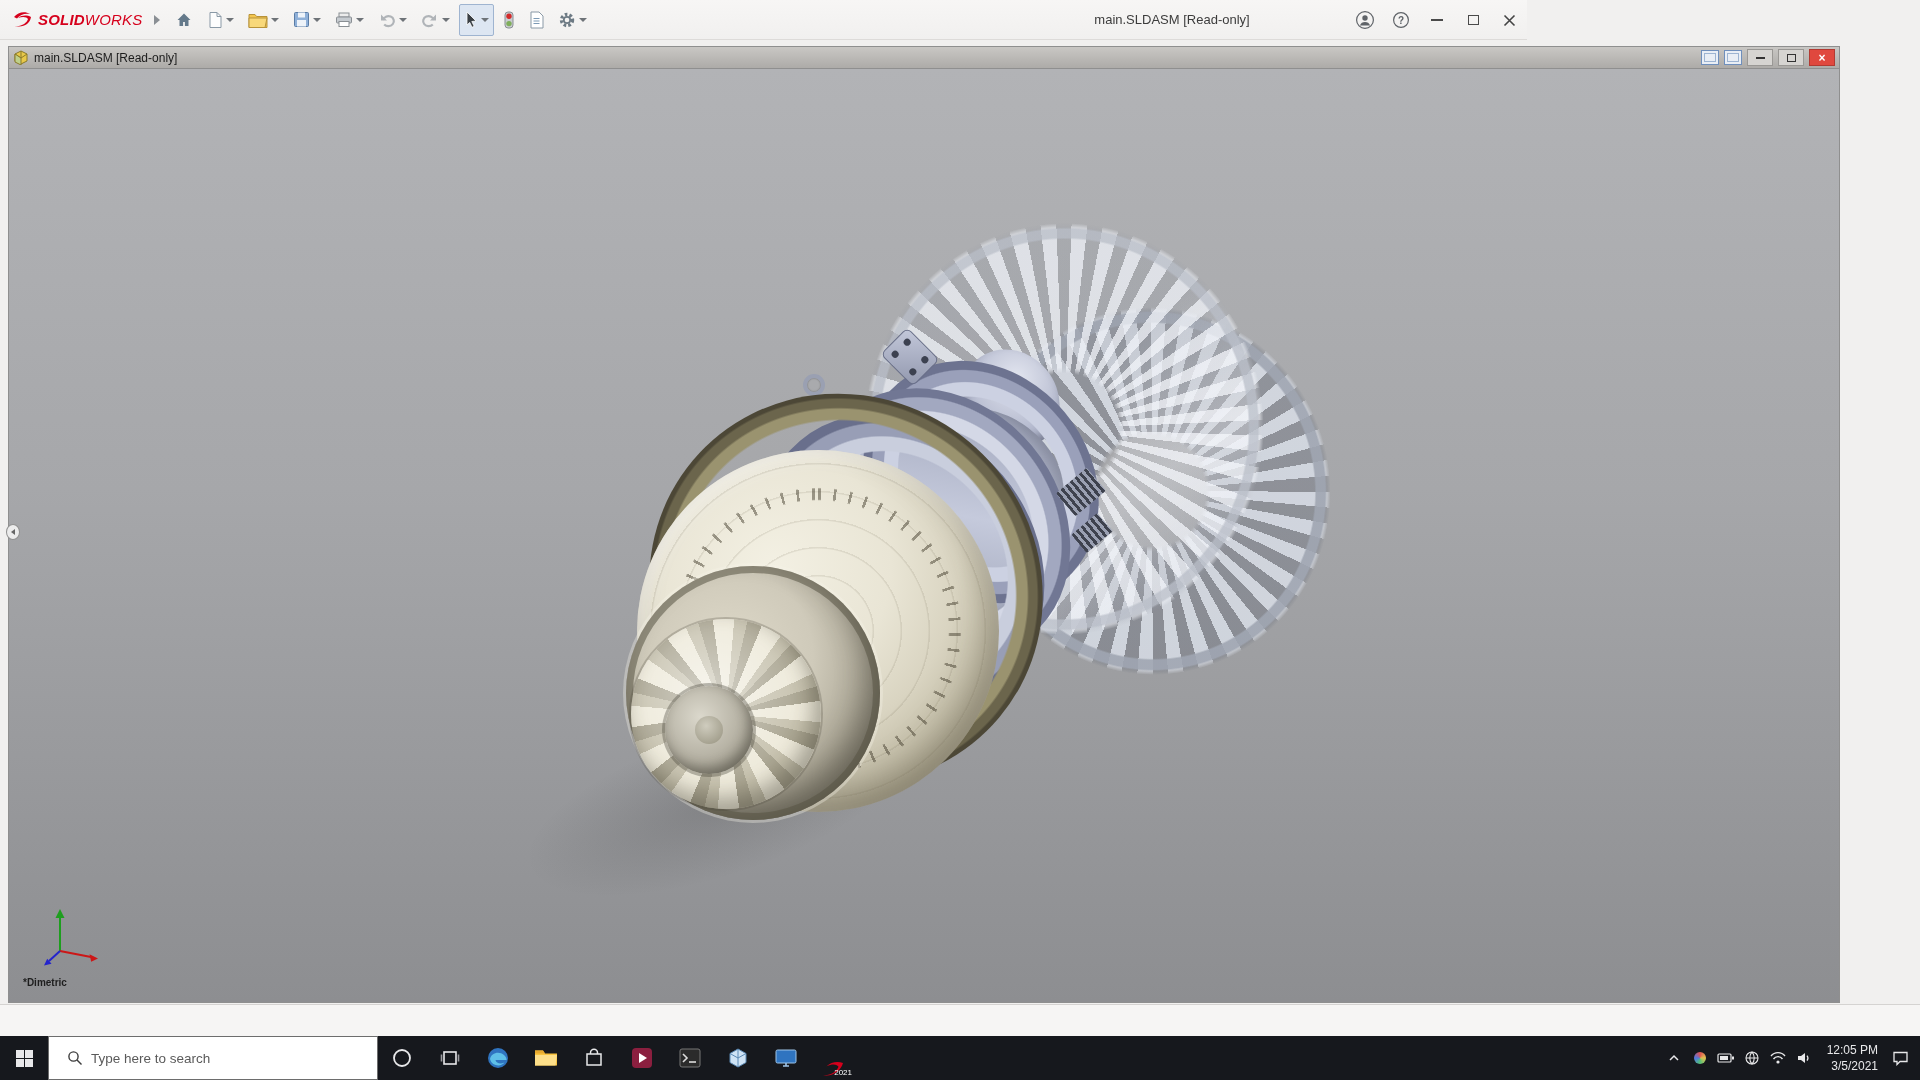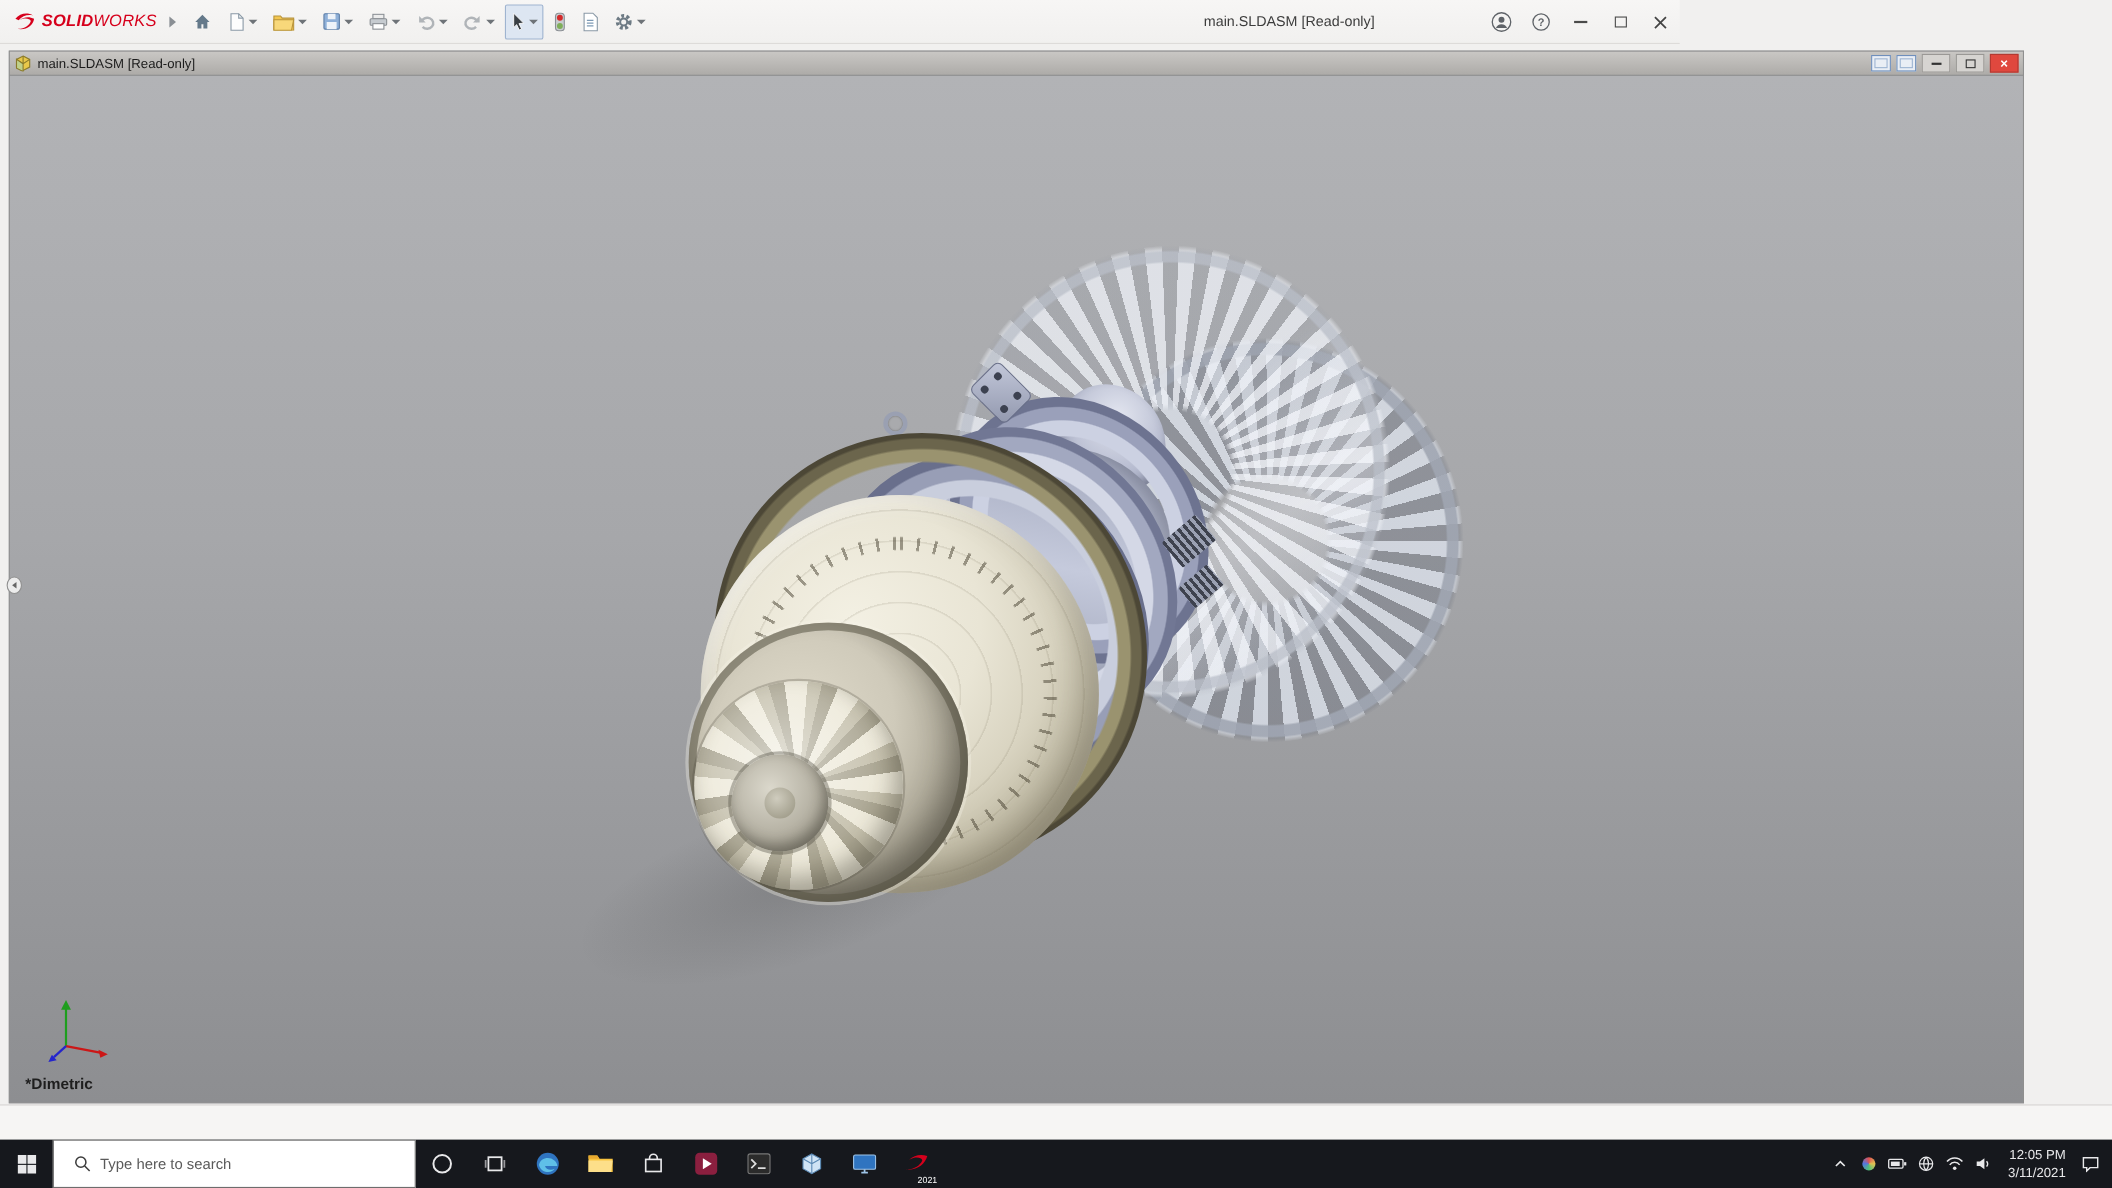--- a/index.html
+++ b/index.html
@@ -125,21 +125,21 @@
       repeating-conic-gradient(from -8deg, #ede9d9 0 13deg, #c5c0ac 13deg 21deg, #a8a38f 21deg 30deg);
     box-shadow:inset -7px -11px 20px rgba(50,48,38,.38), 0 0 0 2px rgba(70,66,54,.25); }
   #hub { left:656px; top:617px; width:88px; height:88px; border-radius:50%;
     background:radial-gradient(circle at 40% 35%, #dbd8cc, #b4b0a2 55%, #8a8778 100%);
     box-shadow:inset -4px -6px 12px rgba(40,38,30,.4), 0 0 0 3px rgba(66,62,52,.35); }
   #hub::after { content:""; position:absolute; left:34%; top:34%; width:32%; height:32%;
     border-radius:50%; background:radial-gradient(circle at 40% 35%, #cfccbe, #96927f); }
 
   
   #triad { position:absolute; left:29px; top:830px; }
-  #view-label { position:absolute; left:14px; top:908px; font-size:14px; font-weight:bold; color:#1e1e1e; }
+  #view-label { position:absolute; left:14px; top:908px; font-size:10px; font-weight:bold; color:#1e1e1e; }
 
   
   #panel-tab { position:absolute; left:6px; top:524px; width:14px; height:16px; border-radius:50%;
     background:#ececec; border:1px solid #909090; cursor:pointer; z-index:20;
     display:flex; align-items:center; justify-content:center; }
   #panel-tab::after { content:""; width:0; height:0; border-top:3px solid transparent;
     border-bottom:3px solid transparent; border-right:4px solid #666; }
 
   
   #status-strip { position:absolute; left:0; top:1004px; width:1920px; height:32px;
@@ -147,21 +147,21 @@
 
   
   #taskbar { position:absolute; left:0; top:1036px; width:1920px; height:44px;
     background:#16181d; display:flex; align-items:stretch; color:#e8e8ea; }
   .tk { width:48px; display:flex; align-items:center; justify-content:center; cursor:pointer; }
   #tb-search { width:330px; background:#fff; display:flex; align-items:center; gap:8px;
     padding:0 18px; border:1px solid #6d6d6d; cursor:text; }
   #tb-search input { border:none; outline:none; background:transparent; flex:1;
     font-size:13.5px; color:#3a3a3a; font-family:"Liberation Sans",sans-serif; }
   #tb-search input::placeholder { color:#5a5a5a; opacity:1; }
-  .sw-ic { position:relative; display:flex; align-items:center; justify-content:center; }
+  .sw-ic { position:relative; display:flex; align-items:flex-end; justify-content:center; }
   .sw-year { position:absolute; right:6px; bottom:3px; font-size:8px; color:#fff; }
   #tray { margin-left:auto; display:flex; align-items:center; }
   .tray-ic { width:26px; height:44px; display:flex; align-items:center; justify-content:center; cursor:pointer; }
   #color-dot { width:12px; height:12px; border-radius:50%;
     background:conic-gradient(#e05252,#e0c252,#52c078,#5277e0,#e05252); }
   #clock { text-align:right; font-size:12px; line-height:1.35; padding:0 10px; cursor:pointer; }
   #show-desktop { width:6px; border-left:1px solid #3a3d42; cursor:pointer; }
 </style>
 </head>
 <body>
@@ -460,21 +460,21 @@
           </svg>
       </div>
       <div class="tray-ic">
         <svg width="16" height="16" viewBox="0 0 16 16">
           <path d="M2 6v4h3l4 3V3L5 6z" fill="#e8e8ea"></path>
           <path d="M11 5.5a4 4 0 0 1 0 5" stroke="#e8e8ea" fill="none" stroke-width="1.2"></path>
           </svg>
       </div>
       <div id="clock">
         <div>12:05 PM</div>
-        <div>3/11/2021</div>
+        <div>3/5/2021</div>
       </div>
       <div class="tray-ic">
         <svg width="18" height="16" viewBox="0 0 18 16">
           <path d="M2 2.5h13v9H8l-3 3v-3H2z" fill="none" stroke="#e8e8ea" stroke-width="1.3"></path>
           </svg>
       </div>
       <div id="show-desktop"></div>
     </div>
   </div>
 

